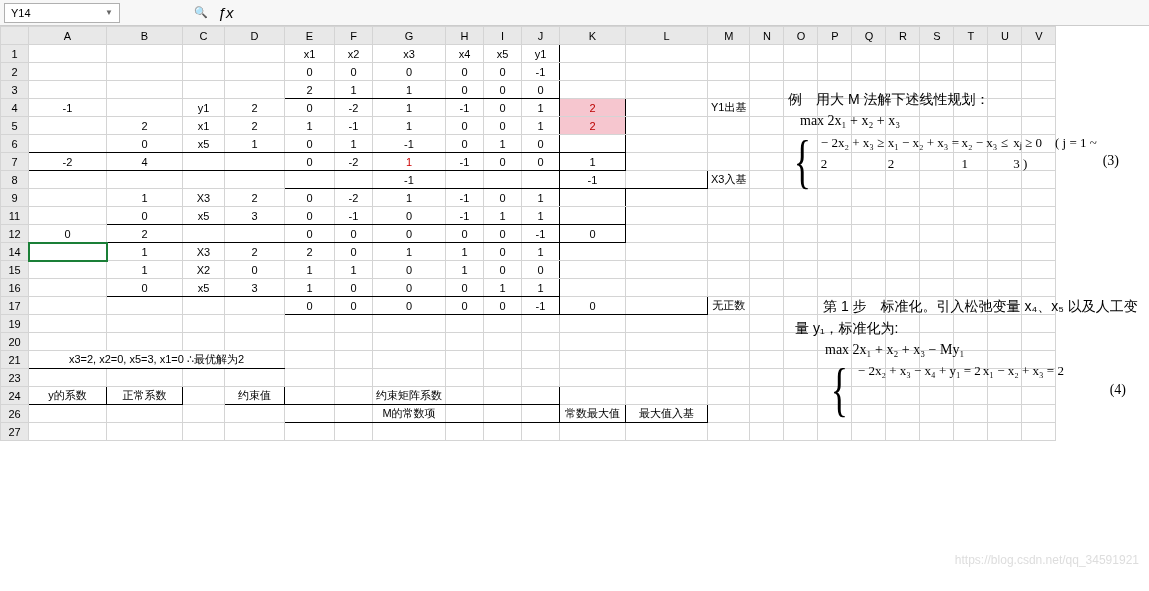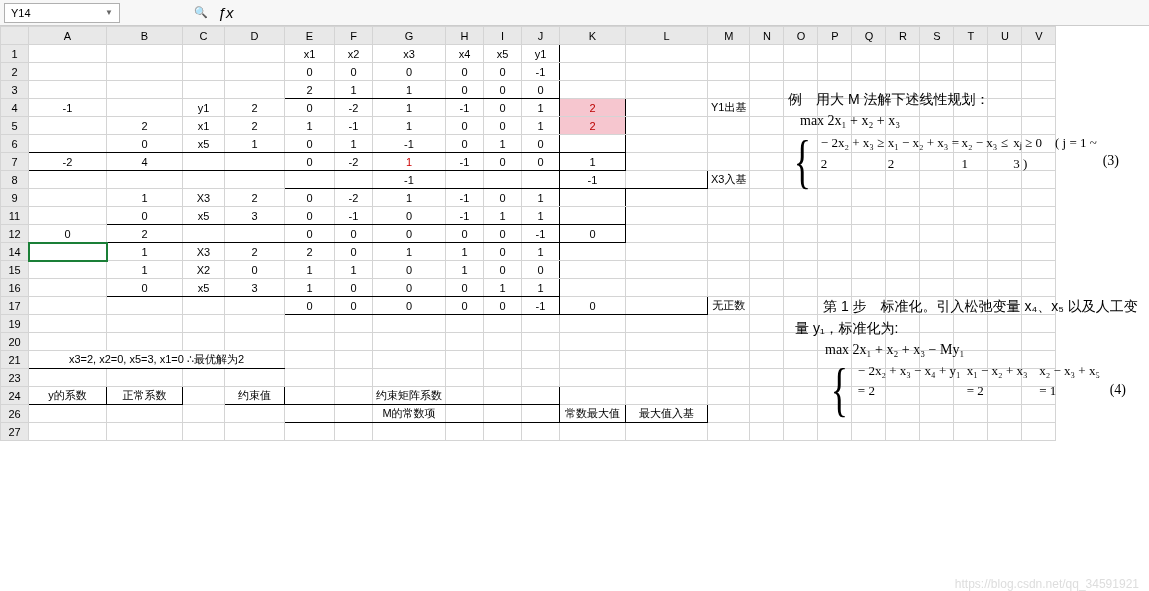--- a/index.html
+++ b/index.html
@@ -45,21 +45,21 @@
   
   
   .math1 { position: absolute; left: 788px; top: 88px; width: 345px; font-family: 'Times New Roman', serif; font-size: 14px; line-height: 1.6; }
   .math2 { position: absolute; left: 788px; top: 296px; width: 345px; font-family: 'Times New Roman', serif; font-size: 14px; line-height: 1.55; margin-left: 7px; }
   .math1 .eqn, .math2 .eqn { margin-left: 12px; }
   .brace-block { display: flex; }
   .brace { font-size: 60px; line-height: 0.95; margin-right: 4px; font-family: serif; transform: scaleX(0.6); }
   .brace-lines { display: flex; flex-direction: row; gap: 2px; font-size: 13px; }
   .eqnum { float: right; margin-right: 14px; }
   .cn { font-family: SimSun, 'Microsoft YaHei', sans-serif; }
-  .watermark { position: absolute; right: 10px; bottom: 0; font-size: 12px; color: #ddd; }
+  .watermark { position: absolute; right: 10px; bottom: 24px; font-size: 12px; color: #ddd; }
 </style>
 </head>
 <body>
 
 <div class="formula-bar">
   <div class="name-box">
     <span>Y14</span>
     <span class="name-box-dd">▼</span>
   </div>
   <div class="fx-area">
@@ -663,19 +663,18 @@
 </div>
 
 <div class="math2">
   <div class="cn" style="text-indent:2em">第 1 步　标准化。引入松弛变量 x₄、x₅ 以及人工变量 y₁，标准化为:</div>
   <div class="eqn" style="margin-left:30px">max 2x₁ + x₂ + x₃ − My₁</div>
   <div class="brace-block" style="margin-left:30px">
     <span class="brace">{</span>
     <div class="brace-lines">
       <span>− 2x₂ + x₃ − x₄ + y₁ = 2</span>
       <span>x₁ − x₂ + x₃ = 2</span>
-      <span>x₂ − x₃ + x₅ = 1</span>
     </div>
     <span class="eqnum" style="align-self:center;margin-left:auto">(4)</span>
   </div>
 </div>
 
 <div class="watermark">https://blog.csdn.net/qq_34591921</div>
 
 </body></html>

